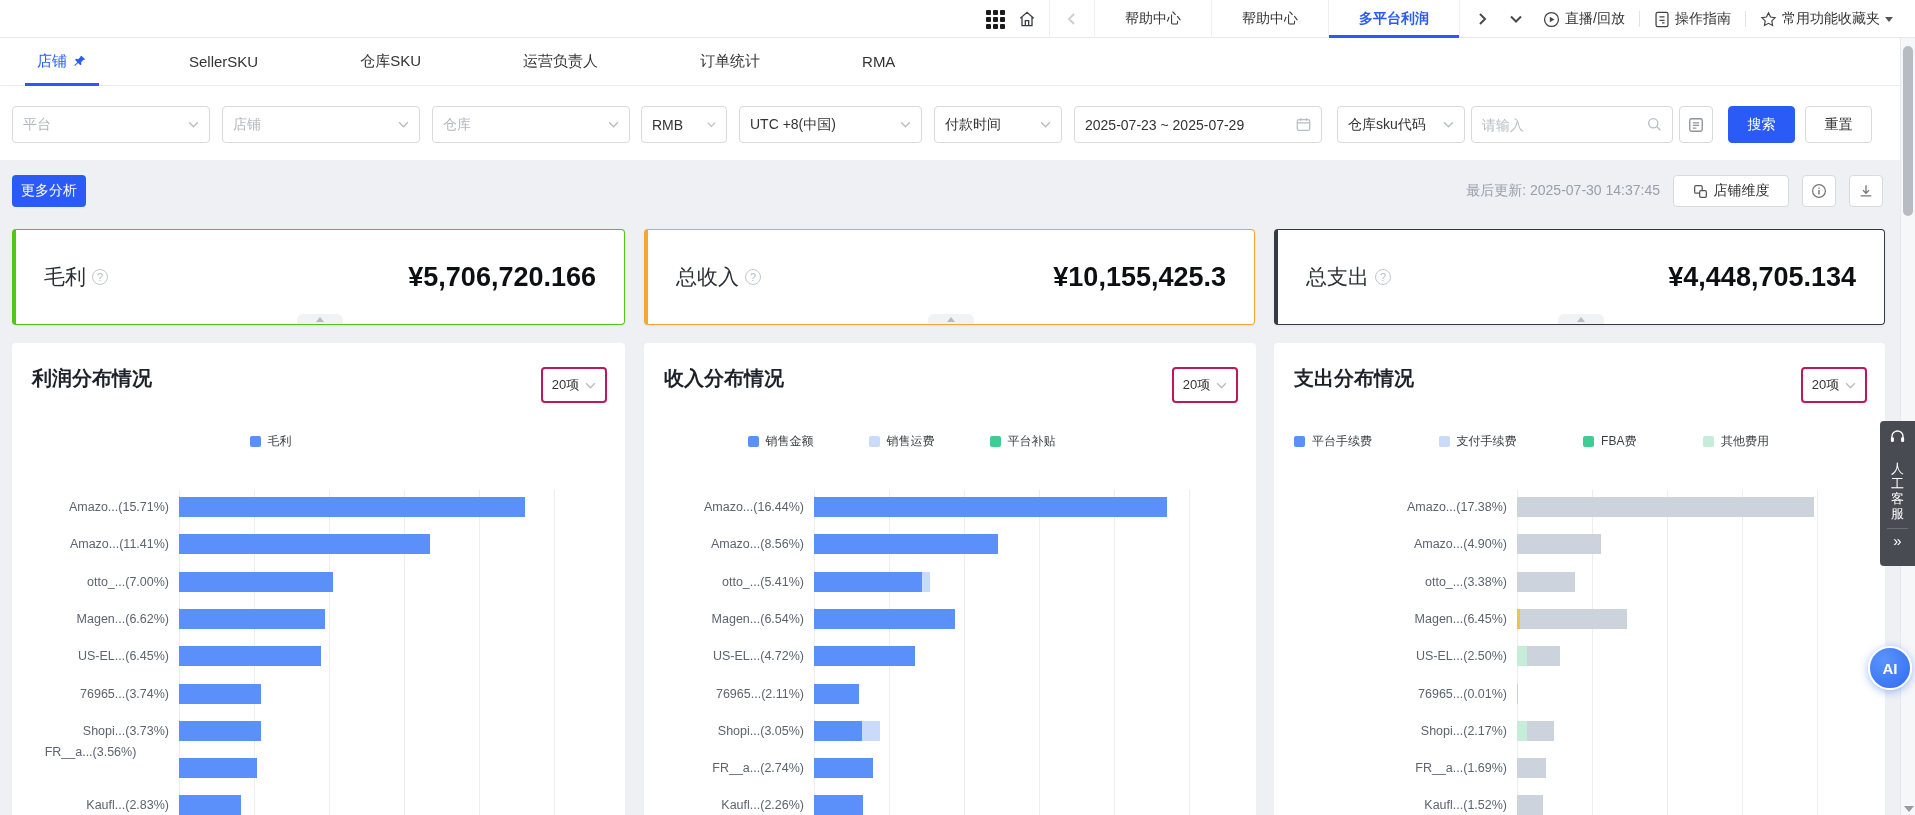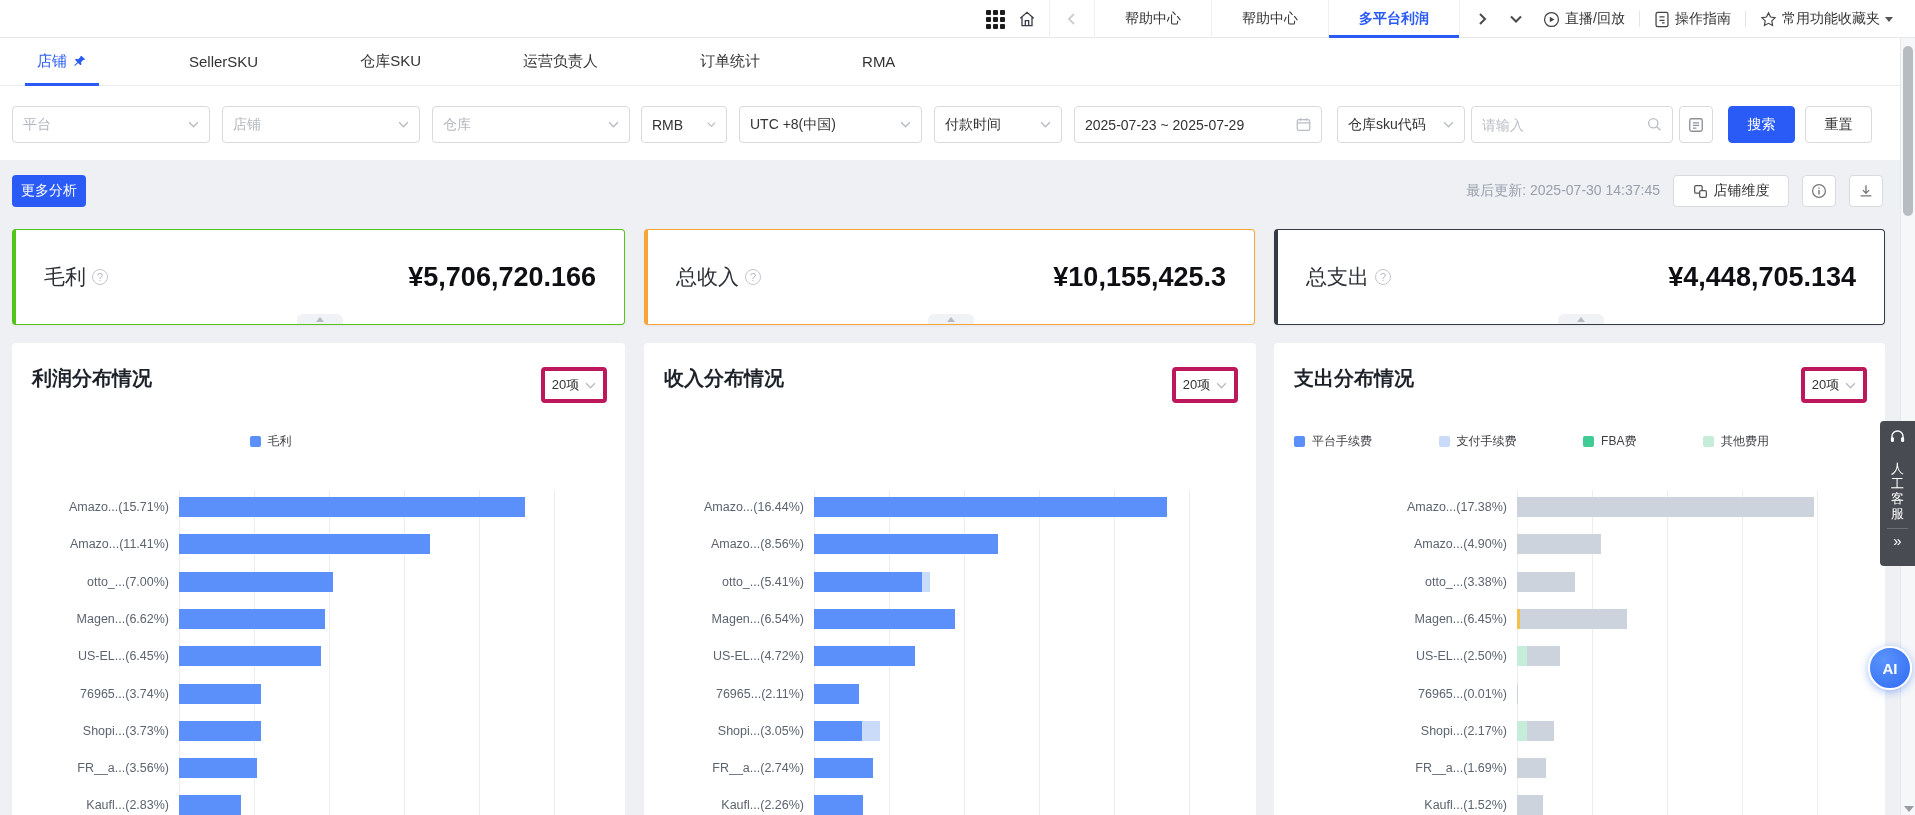--- a/index.html
+++ b/index.html
@@ -64,21 +64,21 @@
     display:inline-flex; align-items:center; justify-content:center; }
   .card-value { font-size:27px; font-weight:bold; color:#0d0f13; font-family:"Liberation Sans","DejaVu Sans",sans-serif; }
   .card-handle { position:absolute; bottom:0; left:50%; transform:translateX(-50%); width:46px; height:10px;
     background:#f1f2f5; border-radius:6px 6px 0 0; display:flex; align-items:center; justify-content:center; cursor:pointer; }
   .card-handle i { width:0; height:0; border-left:4px solid transparent; border-right:4px solid transparent;
     border-bottom:5px solid #b6bac3; }
 
   
   .panel { position:absolute; top:343px; height:472px; background:#fff; border-radius:4px 4px 0 0; overflow:hidden; }
   .panel-title { position:absolute; left:20px; top:22px; font-size:20px; font-weight:bold; color:#1d2129; }
-  .items-select { position:absolute; right:18px; top:24px; width:66px; height:36px; border:4px solid #be185d;
+  .items-select { position:absolute; right:18px; top:24px; width:66px; height:36px; border:2px solid #be185d;
     border-radius:4px; display:flex; align-items:center; justify-content:center; gap:6px; font-size:13px; color:#333; cursor:pointer; }
   .legend-row { position:absolute; top:90px; left:0; display:flex; align-items:center; }
   .legend-item { display:flex; align-items:center; gap:7px; font-size:12px; color:#3c3f44; cursor:pointer; white-space:nowrap; }
   .legend-item i { width:11px; height:11px; border-radius:2px; }
   .gridline { position:absolute; top:147px; bottom:0; width:1px; background:#ededed; }
   .bar-row-label { position:absolute; font-size:12.5px; color:#5c6470; text-align:right; line-height:20px; }
   .bar-seg { position:absolute; height:20px; }
 
   
   .svc-panel { position:absolute; left:1880px; top:421px; width:35px; height:145px; background:#484b52;
@@ -351,32 +351,46 @@
       <div class="bar-row-label" style="top: 228.6px; left: 0px; width: 157px;">otto_...(7.00%)</div>
       <div class="bar-seg" style="left: 167px; top: 228.6px; width: 154px; background: rgb(91, 143, 249);"></div>
       <div class="bar-row-label" style="top: 265.9px; left: 0px; width: 157px;">Magen...(6.62%)</div>
       <div class="bar-seg" style="left: 167px; top: 265.9px; width: 145.64px; background: rgb(91, 143, 249);"></div>
       <div class="bar-row-label" style="top: 303.2px; left: 0px; width: 157px;">US-EL...(6.45%)</div>
       <div class="bar-seg" style="left: 167px; top: 303.2px; width: 141.9px; background: rgb(91, 143, 249);"></div>
       <div class="bar-row-label" style="top: 340.5px; left: 0px; width: 157px;">76965...(3.74%)</div>
       <div class="bar-seg" style="left: 167px; top: 340.5px; width: 82.28px; background: rgb(91, 143, 249);"></div>
       <div class="bar-row-label" style="top: 377.8px; left: 0px; width: 157px;">Shopi...(3.73%)</div>
       <div class="bar-seg" style="left: 167px; top: 377.8px; width: 82.06px; background: rgb(91, 143, 249);"></div>
-      <div class="bar-row-label" style="top: 415px; left: 0px; width: 157px;">FR__a...(3.56%)</div>
+      <div class="bar-row-label" style="top: 399px; left: 0px; width: 157px; text-align: center;">FR__a...(3.56%)</div>
       <div class="bar-seg" style="left: 167px; top: 415.1px; width: 78.32px; background: rgb(91, 143, 249);"></div>
       <div class="bar-row-label" style="top: 452.4px; left: 0px; width: 157px;">Kaufl...(2.83%)</div>
       <div class="bar-seg" style="left: 167px; top: 452.4px; width: 62.26px; background: rgb(91, 143, 249);"></div>
     </div>
     <div class="panel" style="left: 644px; width: 612px;">
       <div class="panel-title">收入分布情况</div>
       <div class="items-select">
         <span>20项</span>
         <svg width="11" height="7" viewBox="0 0 12 8">
           <polyline points="1,1.5 6,6.5 11,1.5" fill="none" stroke="#b8bcc4" stroke-width="1.6"></polyline>
         </svg>
+      </div>
+      <div class="legend-row" style="width: 515px; justify-content: center; gap: 55px;">
+        <span class="legend-item">
+          <i style="background: rgb(91, 143, 249);"></i>
+          <span>销售金额</span>
+        </span>
+        <span class="legend-item">
+          <i style="background: rgb(201, 219, 248);"></i>
+          <span>销售运费</span>
+        </span>
+        <span class="legend-item">
+          <i style="background: rgb(65, 204, 149);"></i>
+          <span>平台补贴</span>
+        </span>
       </div>
       <div class="gridline" style="left: 170px;"></div>
       <div class="gridline" style="left: 245px;"></div>
       <div class="gridline" style="left: 320px;"></div>
       <div class="gridline" style="left: 395px;"></div>
       <div class="gridline" style="left: 470px;"></div>
       <div class="gridline" style="left: 545px;"></div>
       <div class="bar-row-label" style="top: 154px; left: 0px; width: 160px;">Amazo...(16.44%)</div>
       <div class="bar-seg" style="left: 170px; top: 154px; width: 353.46px; background: rgb(91, 143, 249);"></div>
       <div class="bar-row-label" style="top: 191.3px; left: 0px; width: 160px;">Amazo...(8.56%)</div>

